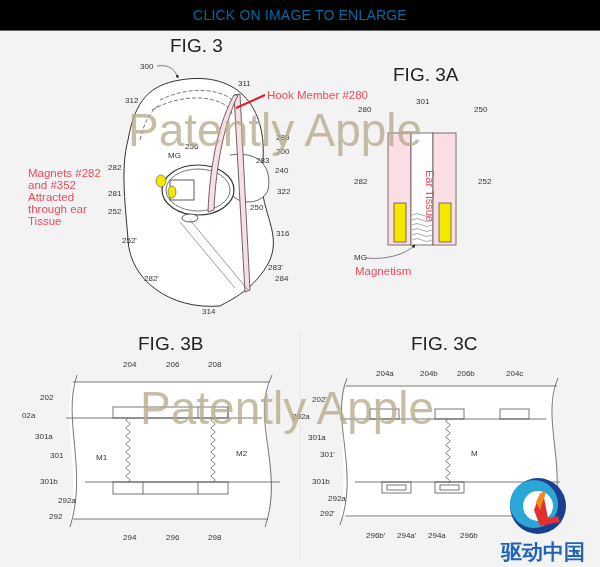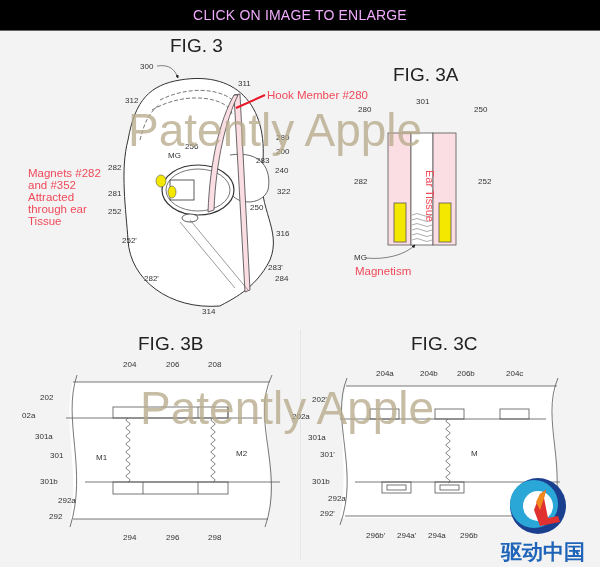--- a/index.html
+++ b/index.html
@@ -1,17 +1,17 @@
 <!DOCTYPE html>
 <html><head>
 <meta charset="utf-8">
 <style>
   html,body{margin:0;padding:0;}
   body{width:600px;height:567px;background:#f3f3f3;position:relative;overflow:hidden;font-family:"Liberation Sans",sans-serif;}
-  .topbar{position:absolute;left:0;top:0;width:600px;height:30px;background:#000;color:#f0abfc;font-size:14px;text-align:center;line-height:30px;letter-spacing:0.2px;border-bottom:1px solid #666;}
+  .topbar{position:absolute;left:0;top:0;width:600px;height:30px;background:#000;color:#0369a1;font-size:14px;text-align:center;line-height:30px;letter-spacing:0.2px;border-bottom:1px solid #666;}
   .panel-divider-v{position:absolute;left:300px;top:330px;width:1px;height:230px;background:#e6e6e6;}
   svg{position:absolute;left:0;top:0;}
   .lbl{font-family:"Liberation Sans",sans-serif;font-size:8px;fill:#333;}
   .fig{font-family:"Liberation Sans",sans-serif;font-size:19px;fill:#222;}
   .red{font-family:"Liberation Sans",sans-serif;font-size:11.5px;fill:#f04a5a;}
   .wm{font-family:"Liberation Sans",sans-serif;font-size:46px;fill:#b8ab8c;opacity:0.78;}
   .cn{font-family:"DejaVu Sans",sans-serif;font-size:21px;font-weight:bold;fill:#1f64b8;}
 </style>
 </head>
 <body>

